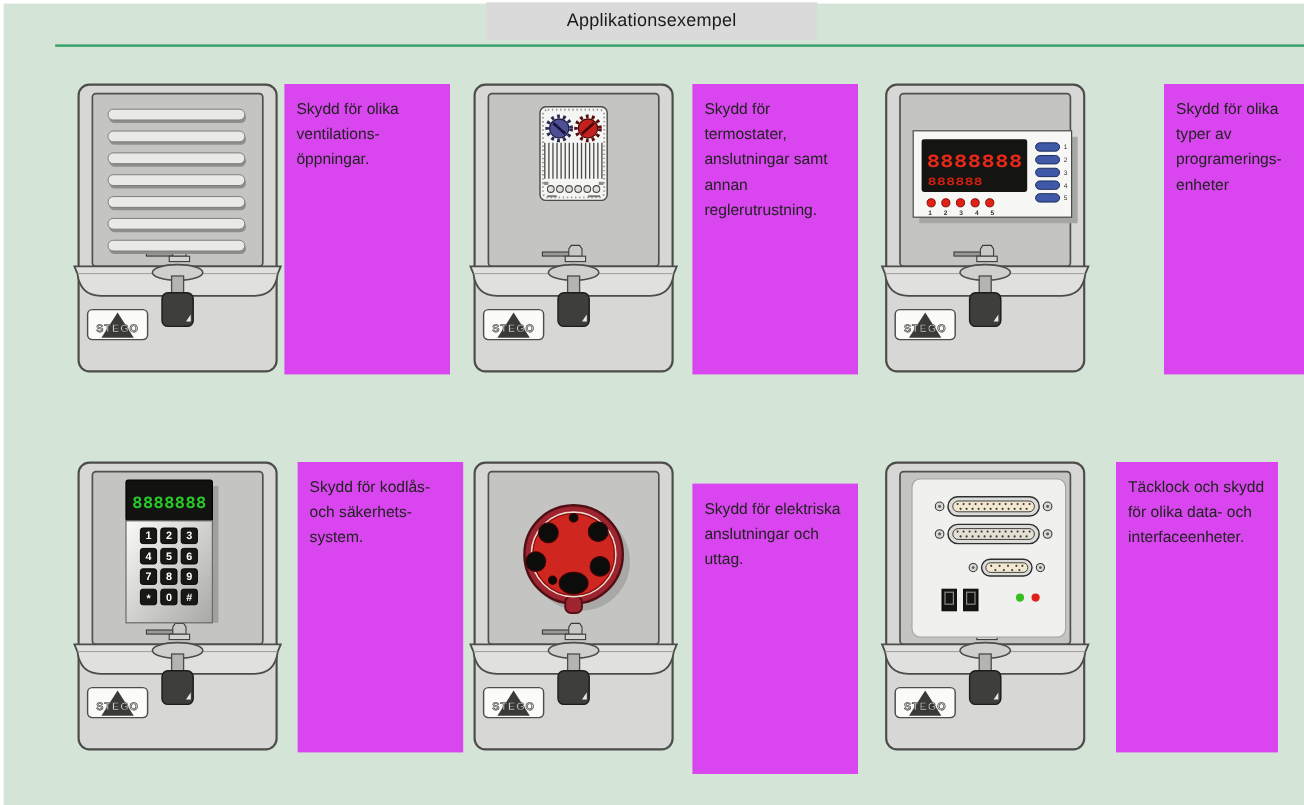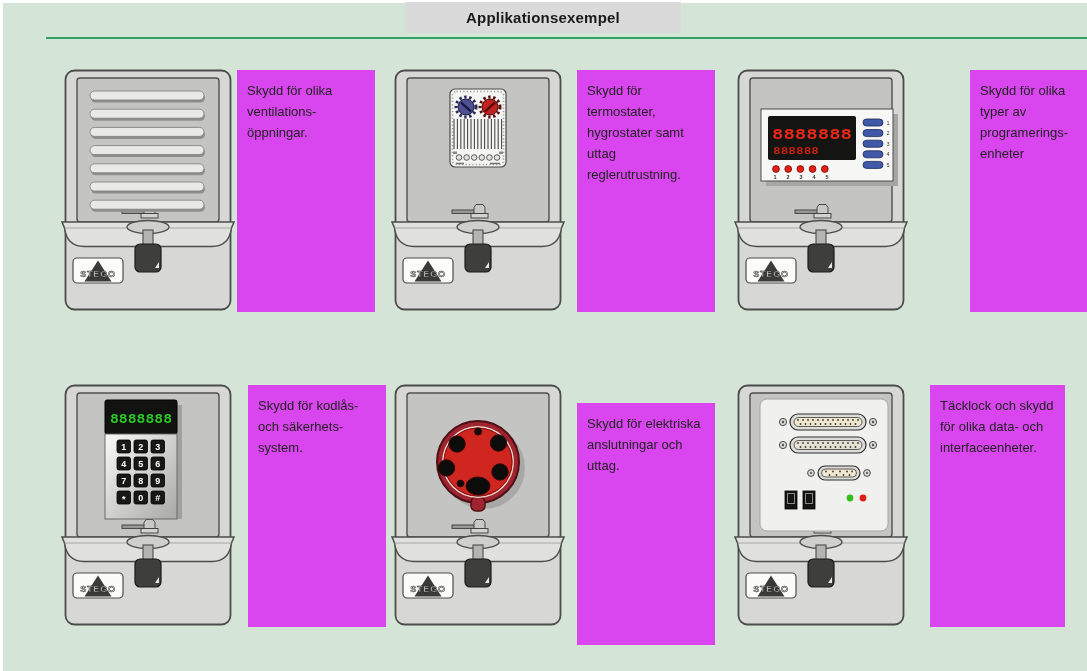--- a/index.html
+++ b/index.html
@@ -7,21 +7,21 @@
     width:1087px;height:671px;overflow:hidden;
     background:#d4e5d8;
     font-family:"Liberation Sans",sans-serif;
     position:relative;
   }
   .edge-top{position:absolute;left:0;top:0;width:1087px;height:3px;background:#ffffff;}
   .edge-left{position:absolute;left:0;top:0;width:3px;height:671px;background:#ffffff;}
   .title-box{
     position:absolute;left:405px;top:2px;width:276px;height:31px;
     background:#dadada;display:flex;align-items:center;justify-content:center;
-    font-size:15px;font-weight:700;color:#1a1a1a;letter-spacing:.2px;
+    font-size:15px;font-weight:400;color:#1a1a1a;letter-spacing:.2px;
   }
   .rule{position:absolute;left:46px;top:37px;width:1041px;height:2px;background:#33a066;}
   .panel{position:absolute;width:176px;height:184px;}
   .caption{
     position:absolute;width:138px;height:242px;background:#d946ef;
     box-sizing:border-box;padding:10px 8px 0 10px;
     font-size:13px;line-height:21px;color:#222222;
   }
   svg{display:block;}
   text{user-select:none;}
@@ -129,21 +129,21 @@
         <circle cx="91.8" cy="88.5" r="2.8"></circle>
           <circle cx="99.4" cy="88.5" r="2.8"></circle>
           <circle cx="107" cy="88.5" r="2.8"></circle>
       </g>
       <line x1="66" y1="94.5" x2="74" y2="94.5" stroke="#777" stroke-width="1.6"></line>
       <line x1="100" y1="94.5" x2="110" y2="94.5" stroke="#777" stroke-width="1.6"></line>
     </g>
   </svg>
 </div>
 <div class="caption" style="left:577px;top:70px">
-  <span>Skydd för termostater, hygrostater samt uttag reglerutrustning.</span>
+  <span>Skydd för termostater, anslutningar samt annan reglerutrustning.</span>
 </div>
 
 <div class="panel" style="left:733px;top:69px">
   <svg viewBox="0 0 176 242" width="176" height="242">
     <use href="#encl"></use>
     <g>
       <rect x="33" y="45" width="132" height="72" fill="#a6a6a4"></rect>
       <rect x="28" y="40" width="132" height="72" fill="#f7f7f5" stroke="#4a4a48" stroke-width="1"></rect>
       <rect x="35" y="47" width="88" height="44" rx="2" fill="#141412"></rect>
       <text x="79" y="70" text-anchor="middle" font-family="DejaVu Sans Mono, monospace" font-weight="bold" font-size="14" fill="#e82818" textLength="80" lengthAdjust="spacingAndGlyphs">8888888</text>

